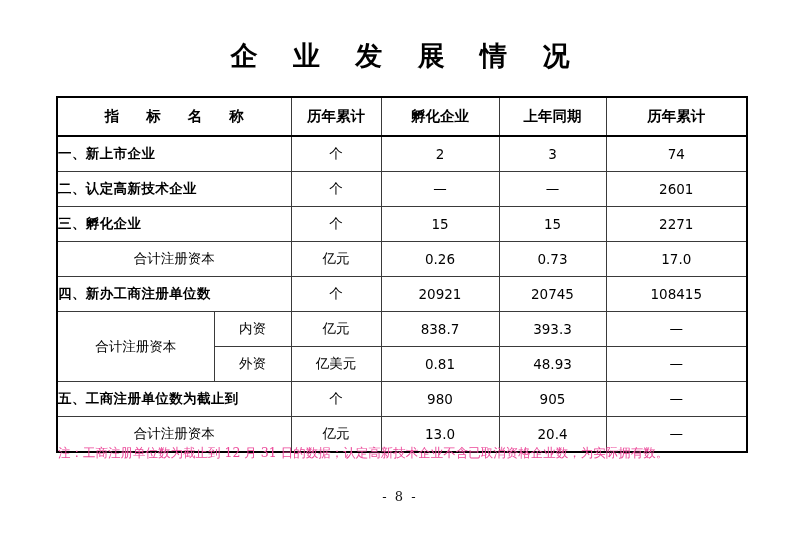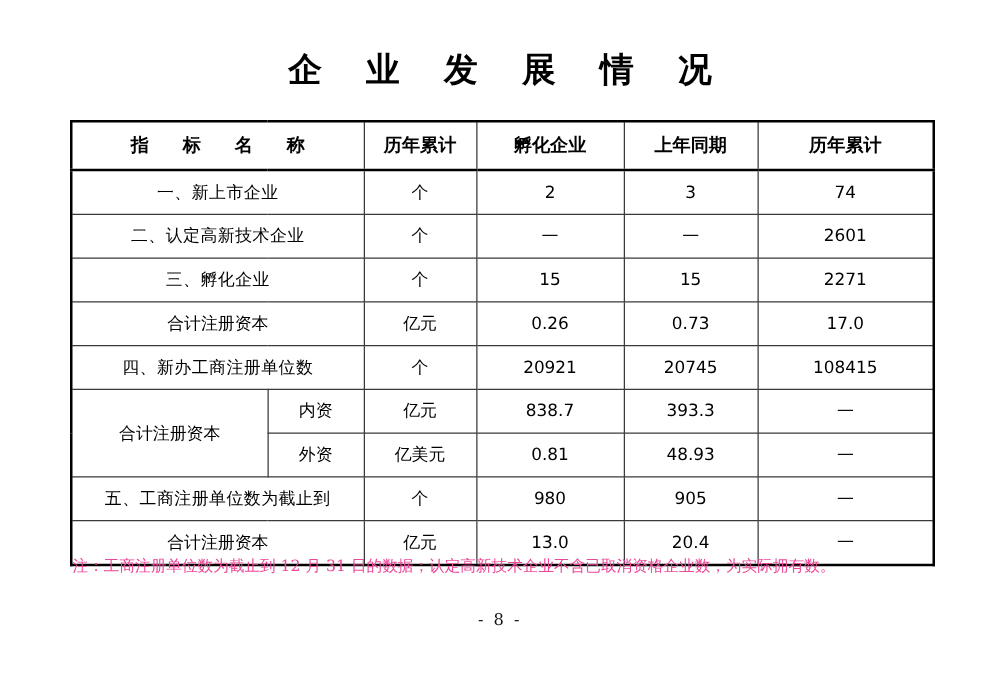--- a/index.html
+++ b/index.html
@@ -84,23 +84,23 @@
     text-align: center;
     border-bottom: 2px solid #000;
   }
   td.head-ind {
     letter-spacing: 11px;
     text-indent: 11px;
   }
 
   
   td.ind-main {
-    font-weight: normal;
+    font-weight: bold;
     font-size: 14.5px;
-    text-align: center;
+    text-align: left;
     padding-left: 8px;
     letter-spacing: 0.4px;
   }
   td.ind-sub {
     font-weight: normal;
     font-size: 13.5px;
     text-align: center;
     color: #111;
   }
 

